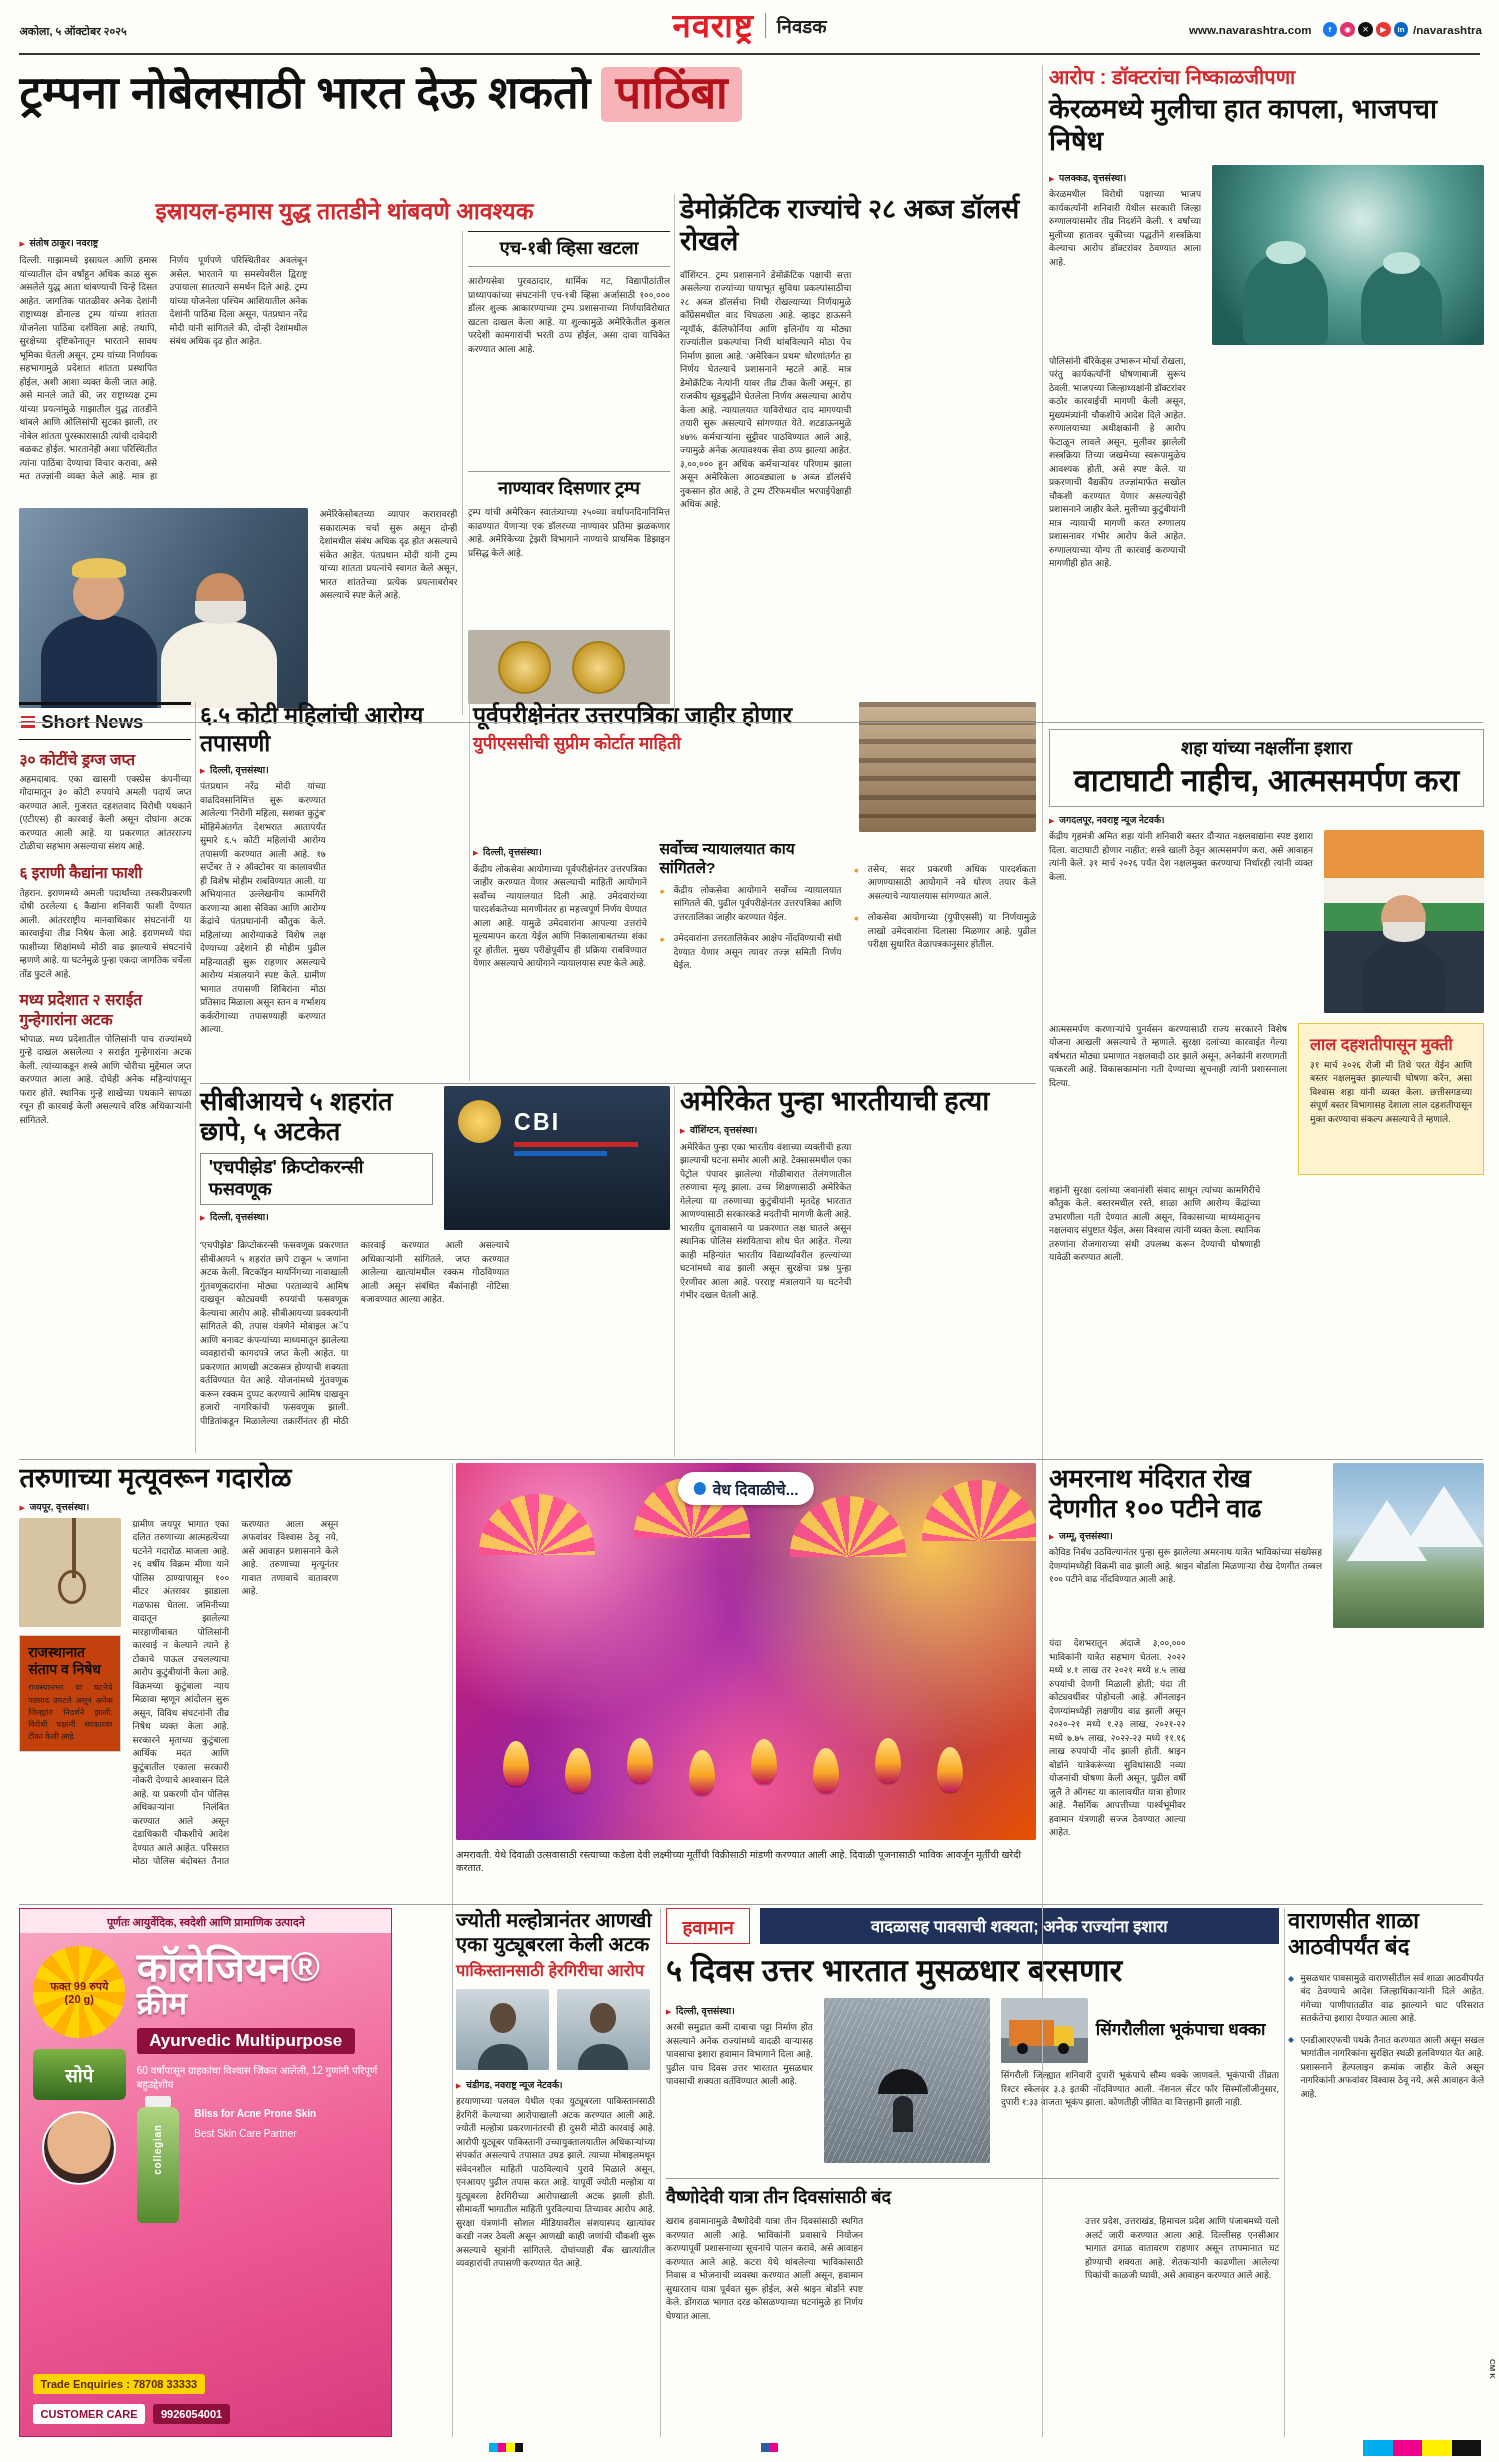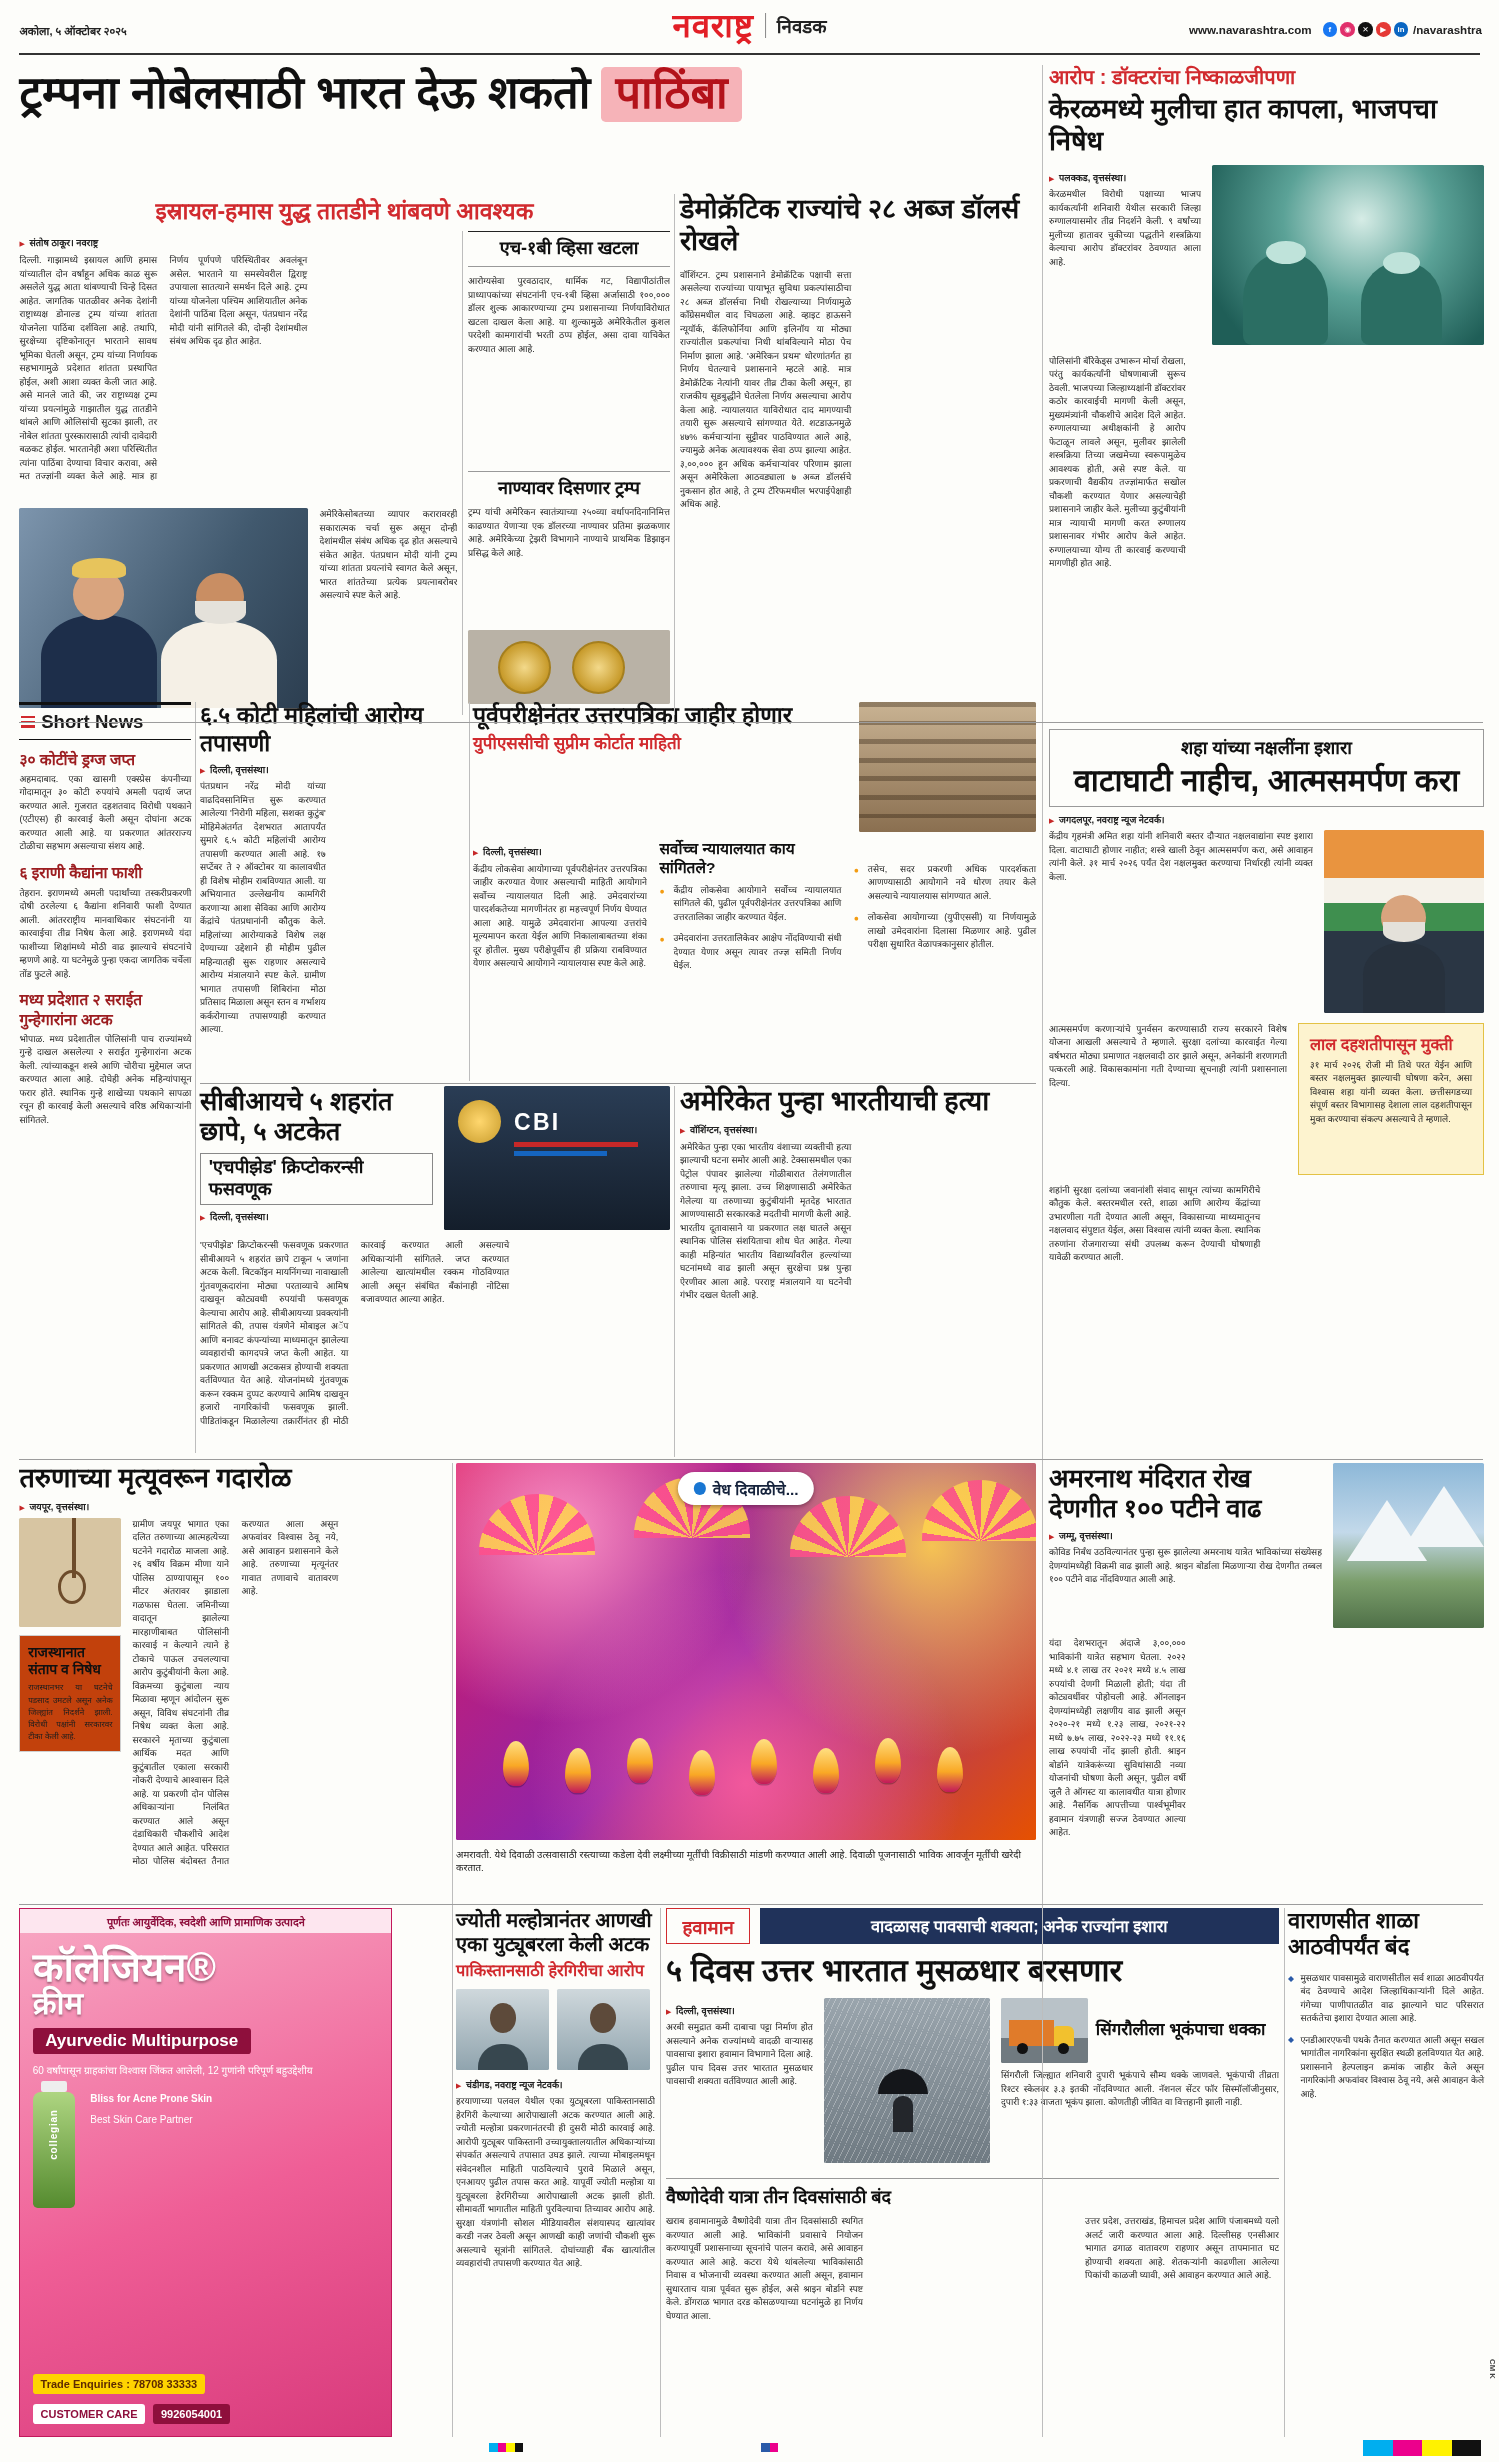--- a/index.html
+++ b/index.html
@@ -351,20 +351,25 @@
         <div class="peak" style="left:14px; top:37px;"></div>
         <div class="peak" style="left:71px; top:23px;"></div>
       </div>
     </div>
     <div class="bt c3 clip" style="margin-top:9.3px; height:242px;">यंदा देशभरातून अंदाजे ३,००,००० भाविकांनी यात्रेत सहभाग घेतला. २०२२ मध्ये ४.१ लाख तर २०२१ मध्ये ४.५ लाख रुपयांची देणगी मिळाली होती; यंदा ती कोट्यवधींवर पोहोचली आहे. ऑनलाइन देणग्यांमध्येही लक्षणीय वाढ झाली असून २०२०-२१ मध्ये १.२३ लाख, २०२१-२२ मध्ये ७.७५ लाख, २०२२-२३ मध्ये ११.१६ लाख रुपयांची नोंद झाली होती. श्राइन बोर्डाने यात्रेकरूंच्या सुविधांसाठी नव्या योजनांची घोषणा केली असून, पुढील वर्षी जुलै ते ऑगस्ट या कालावधीत यात्रा होणार आहे. नैसर्गिक आपत्तीच्या पार्श्वभूमीवर हवामान यंत्रणाही सज्ज ठेवण्यात आल्या आहेत.</div>
   </div>
 
   <div class="abs ad" style="left:19.4px; top:1908px; width:373px; height:529px;">
     <div class="ad-topline">पूर्णतः आयुर्वेदिक, स्वदेशी आणि प्रामाणिक उत्पादने</div>
     <div style="display:flex; padding:12.4px; gap:11px;">
+      <div style="display:flex; flex-direction:column; gap:11px; align-items:center;">
+        <div class="sunburst">फक्त 99 रुपये (20 g)</div>
+        <div class="soap">सोपे</div>
+        <div class="ad-woman"></div>
+      </div>
       <div style="flex:1;">
         <div class="ad-brand">कॉलेजियन®</div>
         <div class="ad-brand" style="font-size:31px;">क्रीम</div>
         <div class="ad-band" style="margin-top:7.8px;">Ayurvedic Multipurpose</div>
         <div class="ad-desc" style="margin-top:9.3px;">60 वर्षांपासून ग्राहकांचा विश्वास जिंकत आलेली, 12 गुणांनी परिपूर्ण बहुउद्देशीय</div>
         <div style="display:flex; gap:15.5px; margin-top:14px; align-items:flex-start;">
           <div class="tube">
             <div class="tube-cap"></div>
             <div class="tube-label">collegian</div>
           </div>

